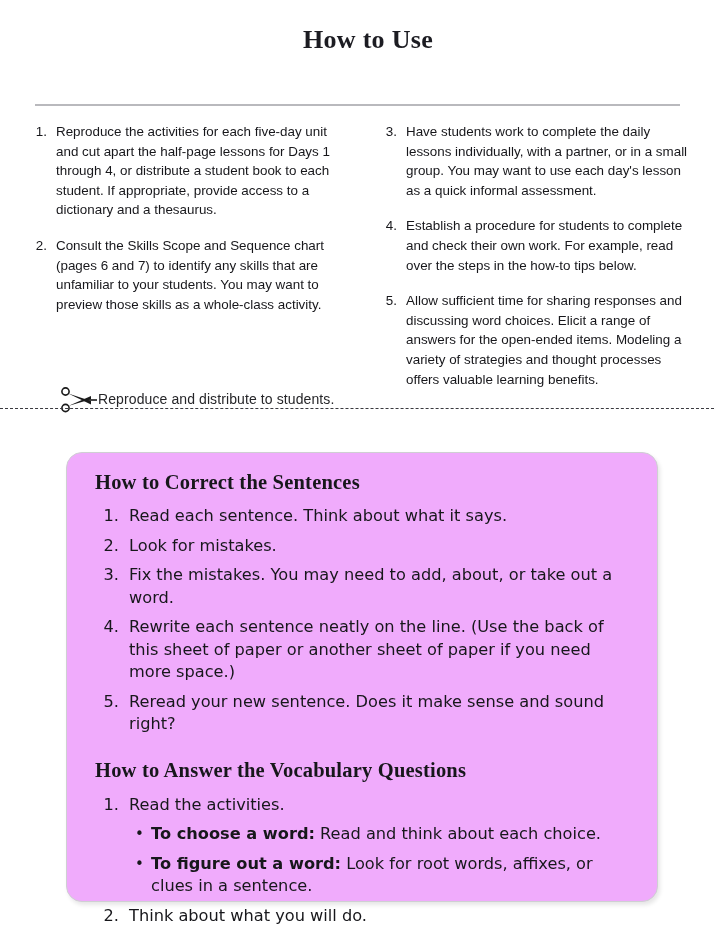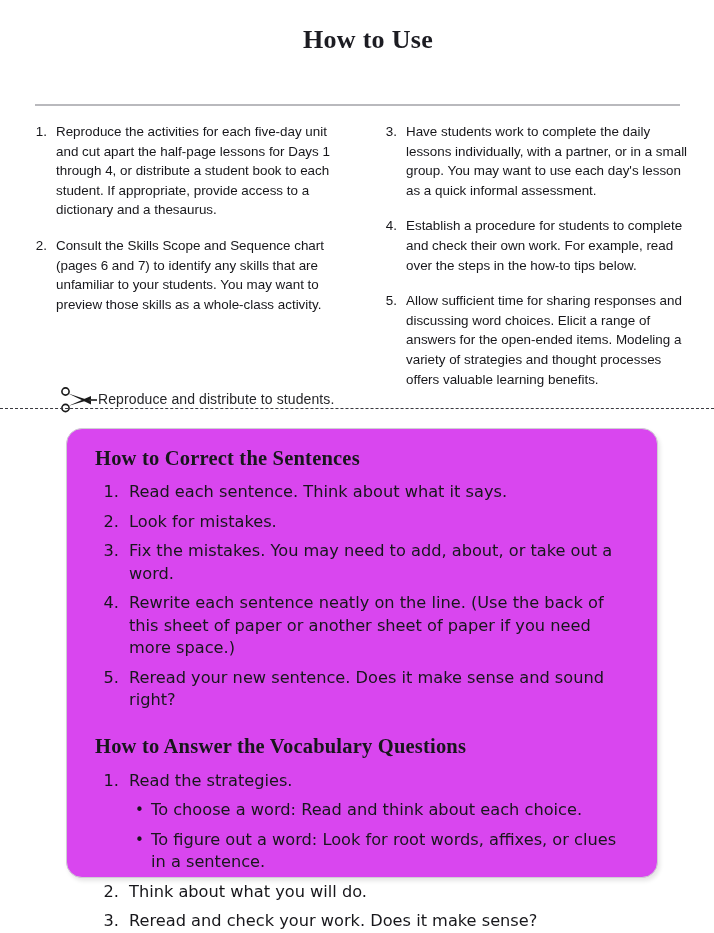--- a/index.html
+++ b/index.html
@@ -106,27 +106,27 @@
     left: 98px;
     font-size: 14px;
     color: #262629;
     letter-spacing: 0.1px;
   }
 
   
   .panel {
     position: absolute;
     left: 66px;
-    top: 428px;
+    top: 452px;
     width: 592px;
     height: 450px;
     box-sizing: border-box;
     border: 1.5px solid #cfcfd3;
     border-radius: 16px;
-    background: #d946ef;
+    background: #f0abfc;
     box-shadow: 2px 3px 4px rgba(0,0,0,0.10);
   }
   .panel-inner {
     padding: 18px 26px 0 28px;
     font-family: "DejaVu Sans", sans-serif;
   }
   .panel-h {
     font-family: "Liberation Serif", serif;
     font-weight: bold;
     font-size: 20.5px;
@@ -160,21 +160,21 @@
     color: #17171b;
     margin-bottom: 7px;
     padding-left: 40px;
   }
   .b-item .b-dot {
     flex: 0 0 16px;
     font-size: 15px;
     line-height: 22.5px;
   }
   .b-item .b-txt { flex: 1 1 auto; }
-  .b-item .b-lead { font-weight: normal; text-align: center; }
+  .b-item .b-lead { font-weight: bold; text-align: center; }
 </style>
 </head>
 <body>
 
 <div class="title-block">
   <div class="title-line1">How to Use</div>
 </div>
 <div class="title-rule"></div>
 
 <div class="columns">
@@ -242,21 +242,21 @@
     </div>
     <div class="p-item">
       <span class="p-num">5.</span>
       <span class="p-txt">Reread your new sentence. Does it make sense and sound right?</span>
     </div>
 
     <div class="panel-h second">How to Answer the Vocabulary Questions</div>
 
     <div class="p-item">
       <span class="p-num">1.</span>
-      <span class="p-txt">Read the strategies.</span>
+      <span class="p-txt">Read the activities.</span>
     </div>
 
     <div class="b-item">
       <span class="b-dot">•</span>
       <span class="b-txt"><span class="b-lead">To choose a word:</span><span> Read and think about each choice.</span></span>
     </div>
 
     <div class="b-item">
       <span class="b-dot">•</span>
       <span class="b-txt"><span class="b-lead">To figure out a word:</span><span> Look for root words, affixes, or clues in a sentence.</span></span>

